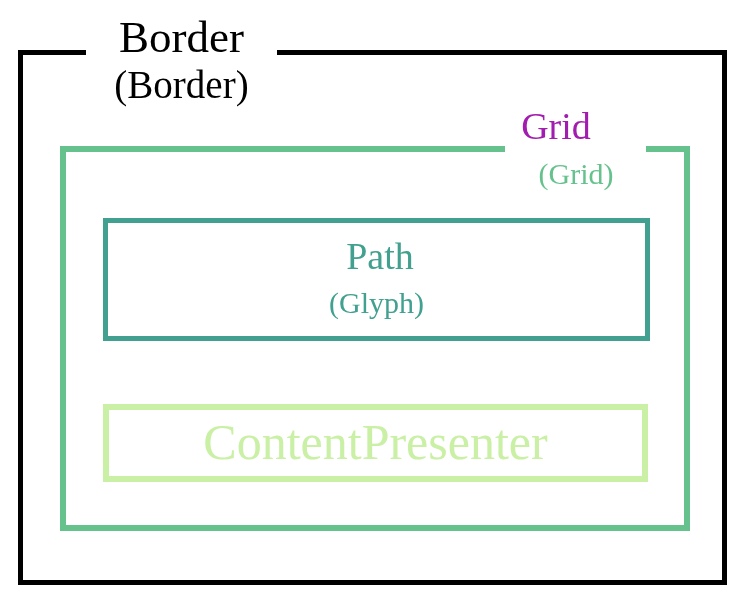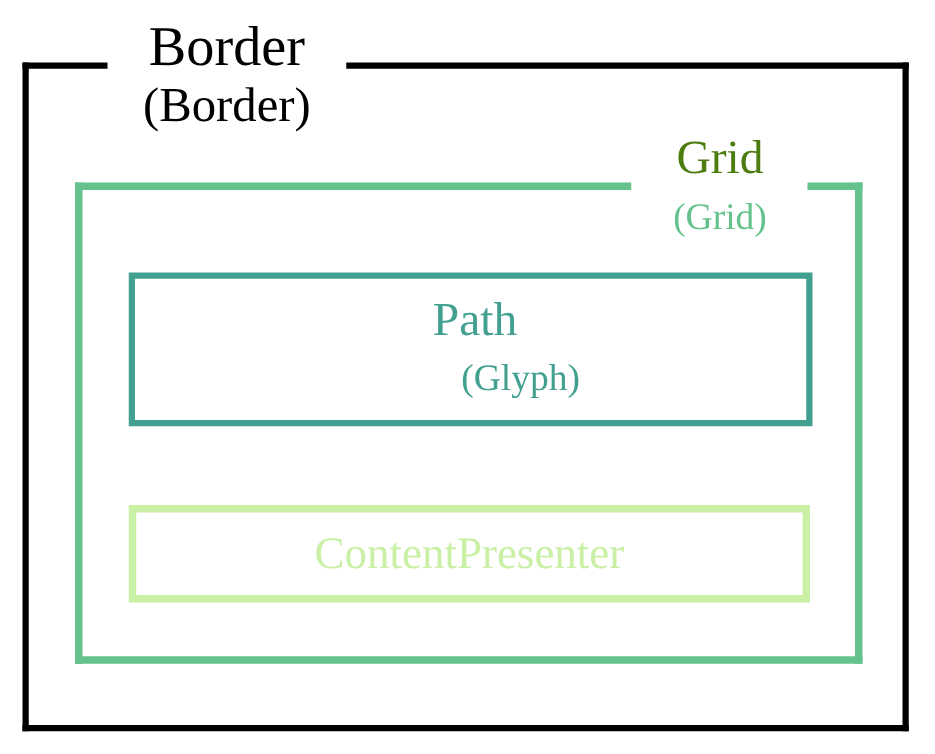--- a/index.html
+++ b/index.html
@@ -56,25 +56,25 @@
   
   .grid-layer { color: #66c28d; }
   .grid-top-left  { left: 60px;  top: 146px; width: 445px; height: 6px; }
   .grid-top-right { left: 646px; top: 146px; width: 44px;  height: 6px; }
   .grid-left      { left: 60px;  top: 146px; width: 6px;   height: 385px; }
   .grid-right     { left: 684px; top: 146px; width: 6px;   height: 385px; }
   .grid-bottom    { left: 60px;  top: 525px; width: 630px; height: 6px; }
 
   .label-grid-title {
     position: absolute;
-    left: 505px;
+    left: 485px;
     top: 104px;
     width: 142px;
     text-align: center;
-    color: #4d7c0f;
+    color: #a21caf;
     font-size: 38px;
     line-height: 44px;
     white-space: nowrap;
   }
   .label-grid-sub {
     position: absolute;
     left: 505px;
     top: 156px;
     width: 142px;
     text-align: center;
@@ -109,42 +109,41 @@
   .label-path-sub {
     position: absolute;
     left: 103px;
     top: 285px;
     width: 547px;
     text-align: center;
     color: #41a08f;
     font-size: 30px;
     line-height: 36px;
     white-space: nowrap;
-    padding-left: 40px;
   }
 
   
   .cp-box {
     position: absolute;
     left: 103px;
     top: 404px;
     width: 545px;
     height: 78px;
     border: 6px solid #c9f0a5;
     box-sizing: border-box;
     background: #ffffff;
   }
   .label-cp-title {
     position: absolute;
     left: 103px;
     top: 418px;
     width: 545px;
     text-align: center;
     color: #c9f0a5;
-    font-size: 36px;
+    font-size: 50px;
     line-height: 48px;
     white-space: nowrap;
   }
 </style>
 </head>
 <body>
 
 <div id="canvas">
 
   <div class="border-layer">

